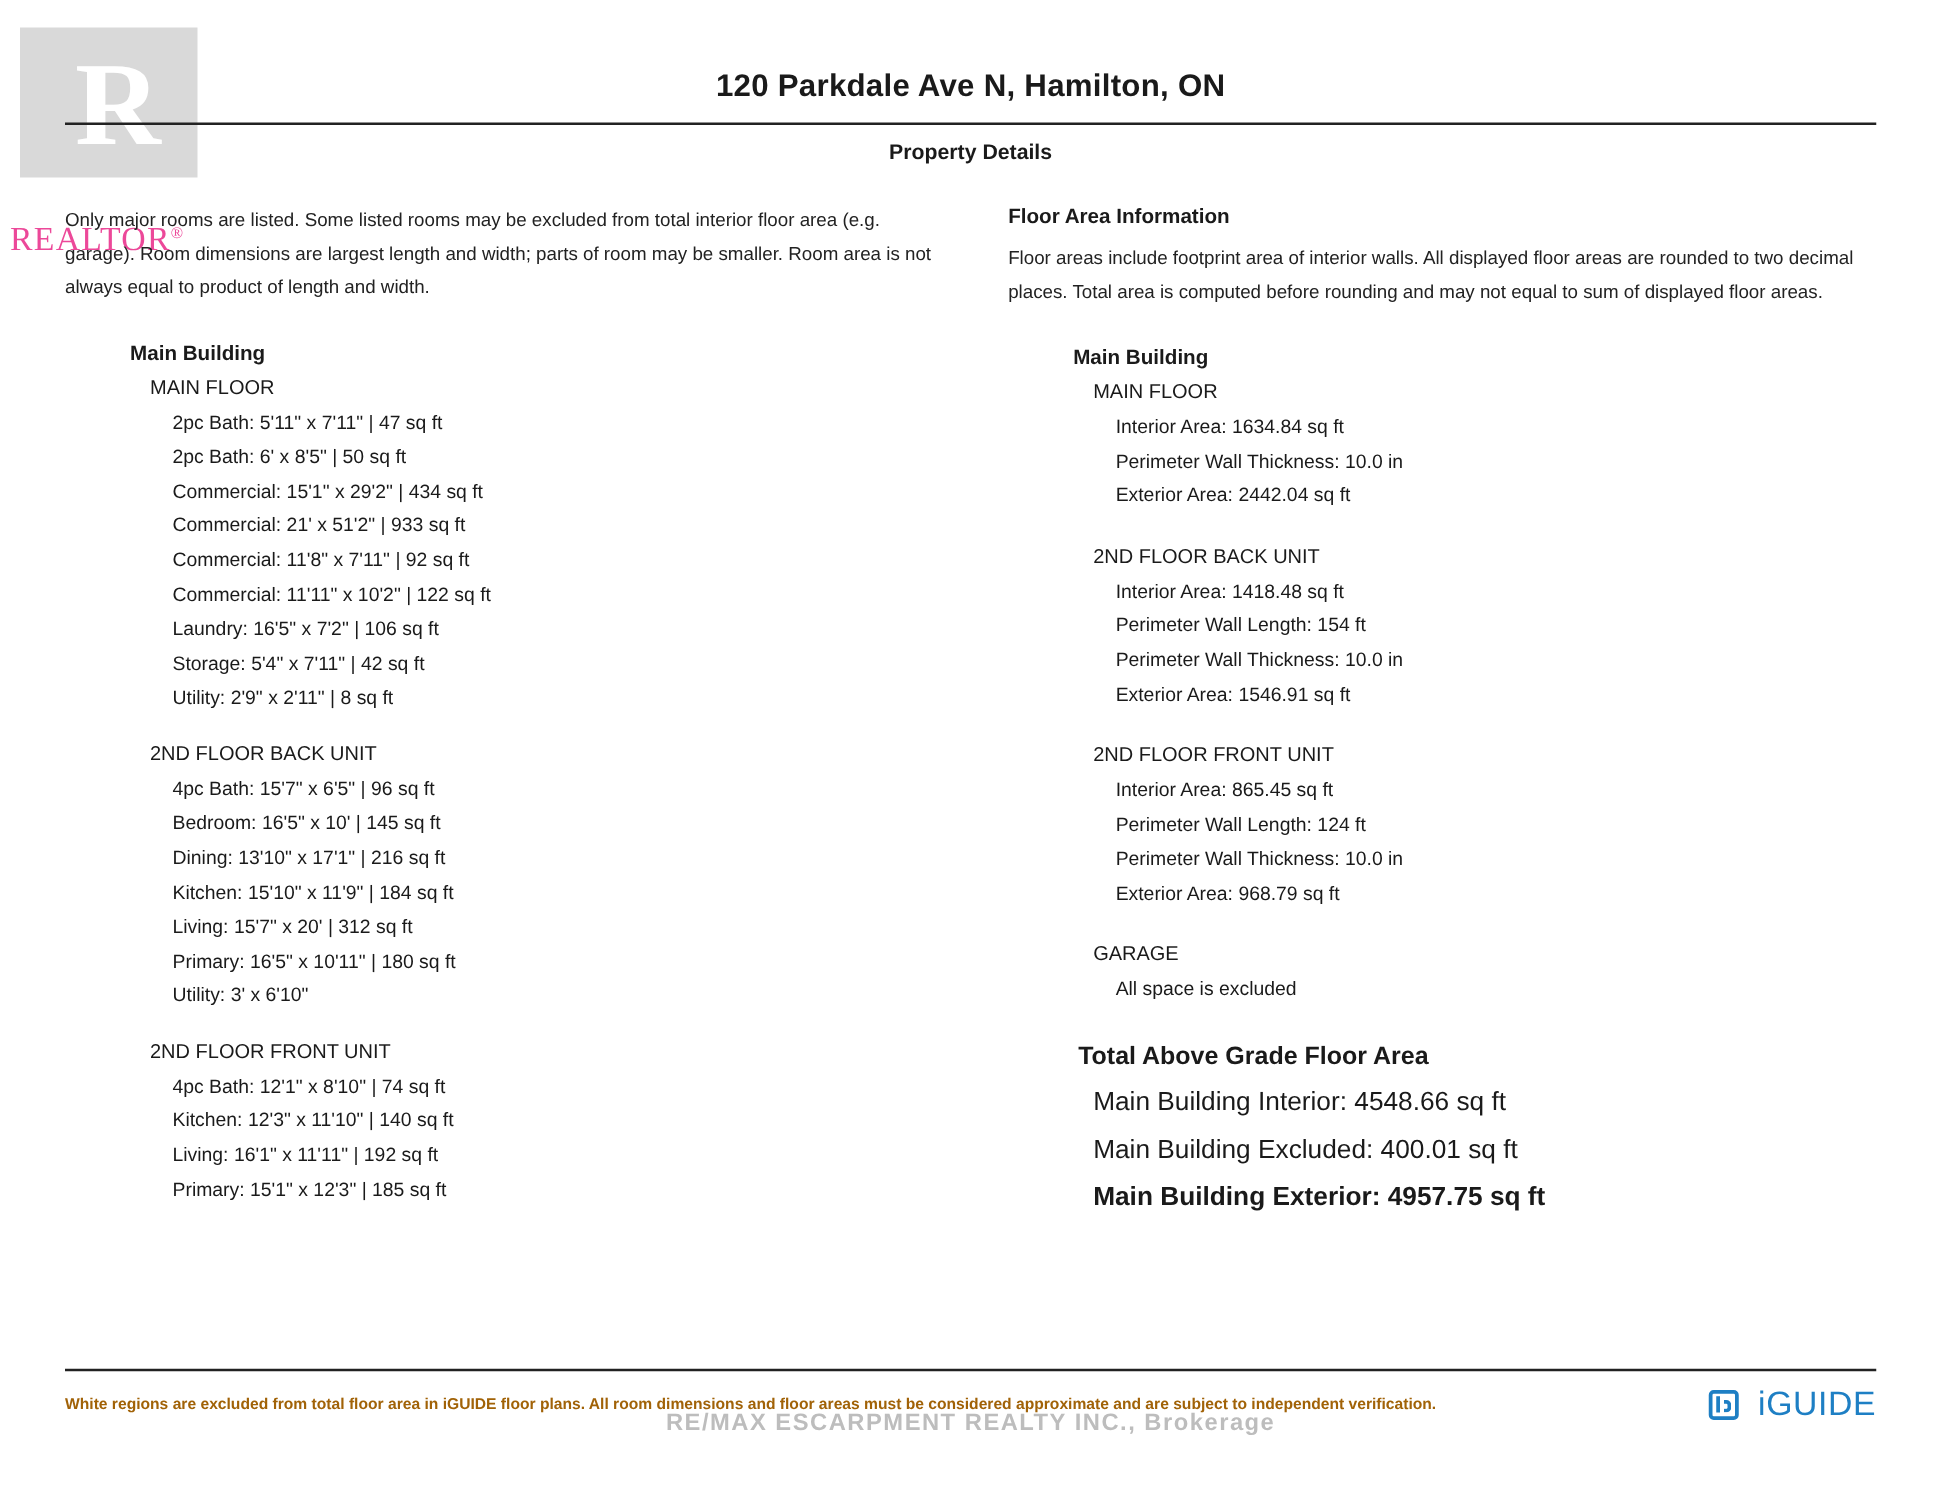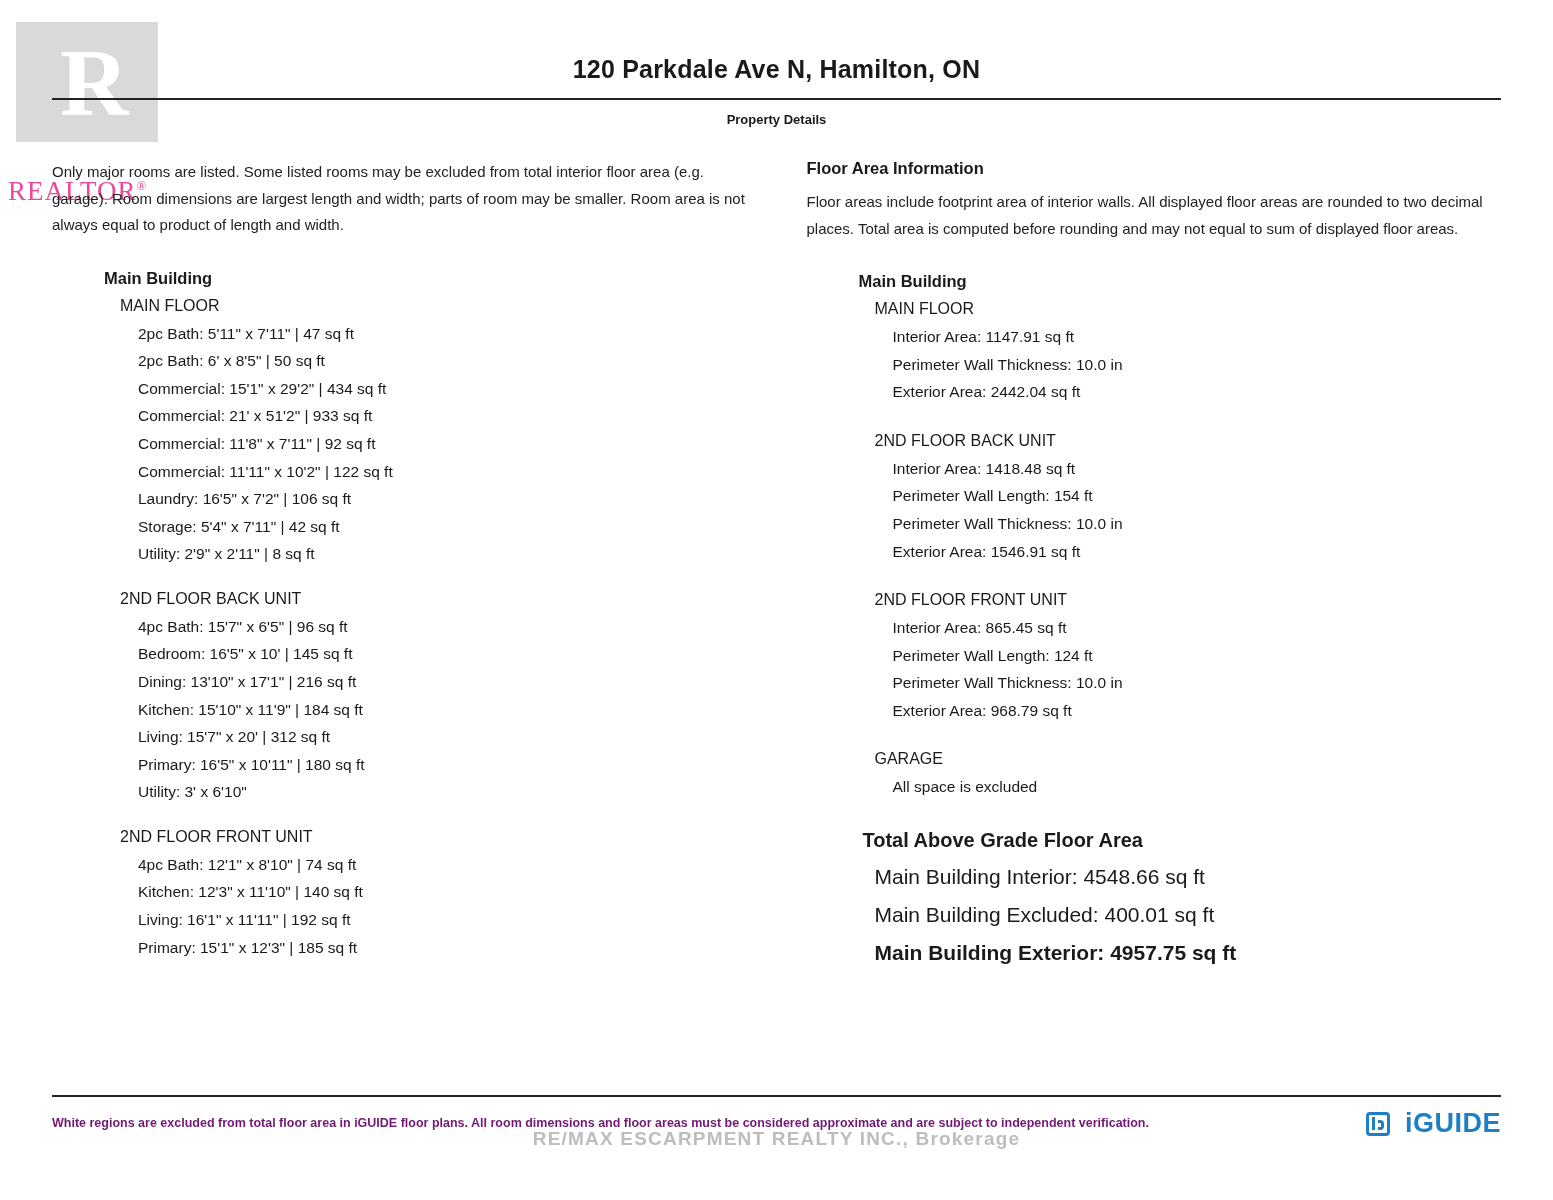--- a/index.html
+++ b/index.html
@@ -72,21 +72,21 @@
     font-weight: bold;
     padding-top: 55px;
     letter-spacing: 0.2px;
   }
   .title-rule {
     border-bottom: 2px solid #222;
     margin: 14px 0 0 0;
   }
   .subtitle {
     text-align: center;
-    font-size: 13px;
+    font-size: 17px;
     font-weight: bold;
     margin-top: 12px;
   }
 
   
   .columns {
     display: flex;
     margin-top: 32px;
   }
   .col {
@@ -161,31 +161,31 @@
     left: 52px;
     right: 52px;
     top: 1108px;
     display: flex;
     align-items: center;
     justify-content: space-between;
   }
   .footer-text {
     font-size: 12.5px;
     font-weight: bold;
-    color: #701a75;
+    color: #a16207;
     max-width: 1180px;
     line-height: 1.5;
   }
   .iguide {
     display: flex;
     align-items: center;
     gap: 15px;
     color: #1e7fc4;
     font-size: 27px;
-    font-weight: bold;
+    font-weight: normal;
     letter-spacing: 0.5px;
     white-space: nowrap;
   }
   .iguide-mark {
     width: 24px;
     height: 24px;
     border: 3px solid #1e7fc4;
     border-radius: 4px;
     position: relative;
     box-sizing: border-box;
@@ -287,21 +287,21 @@
 
     <div class="col right">
       <div class="section-heading">Floor Area Information</div>
       <div class="section-note">Floor areas include footprint area of interior walls. All displayed floor areas are rounded to two decimal places. Total area is computed before rounding and may not equal to sum of displayed floor areas.</div>
 
       <div class="group">
         <div class="group-title">Main Building</div>
 
         <div class="floor-block">
           <div class="floor-title">MAIN FLOOR</div>
-          <div class="floor-item">Interior Area: 1147.91 sq ft</div>
+          <div class="floor-item">Interior Area: 1634.84 sq ft</div>
           <div class="floor-item">Perimeter Wall Thickness: 10.0 in</div>
           <div class="floor-item">Exterior Area: 2442.04 sq ft</div>
         </div>
 
         <div class="floor-block">
           <div class="floor-title">2ND FLOOR BACK UNIT</div>
           <div class="floor-item">Interior Area: 1418.48 sq ft</div>
           <div class="floor-item">Perimeter Wall Length: 154 ft</div>
           <div class="floor-item">Perimeter Wall Thickness: 10.0 in</div>
           <div class="floor-item">Exterior Area: 1546.91 sq ft</div>

